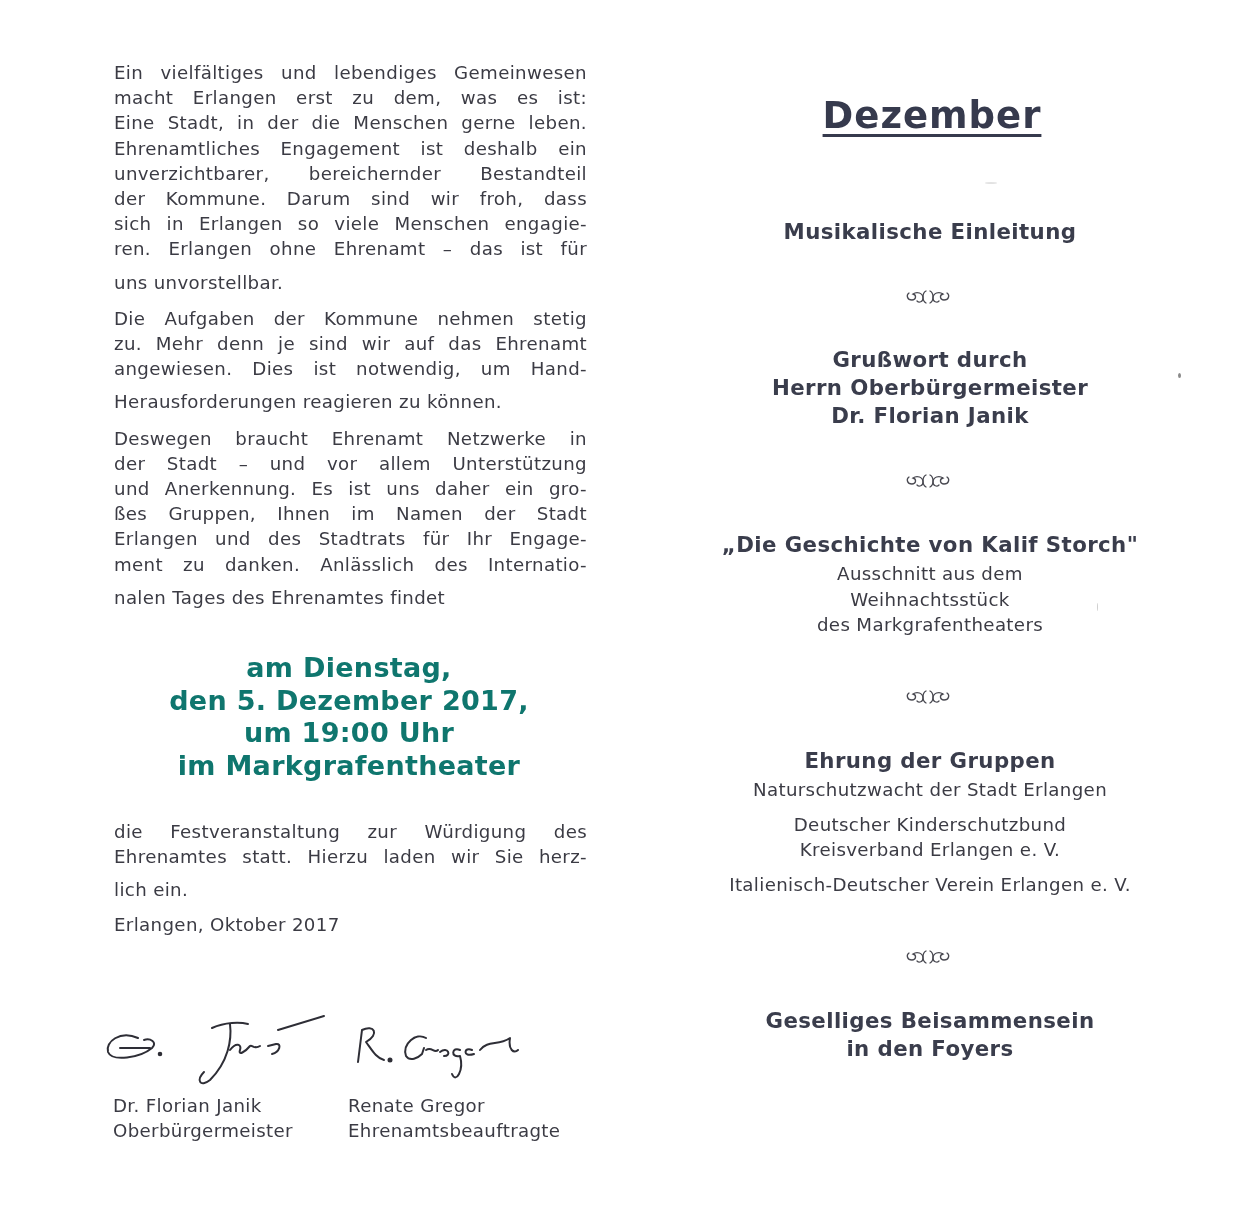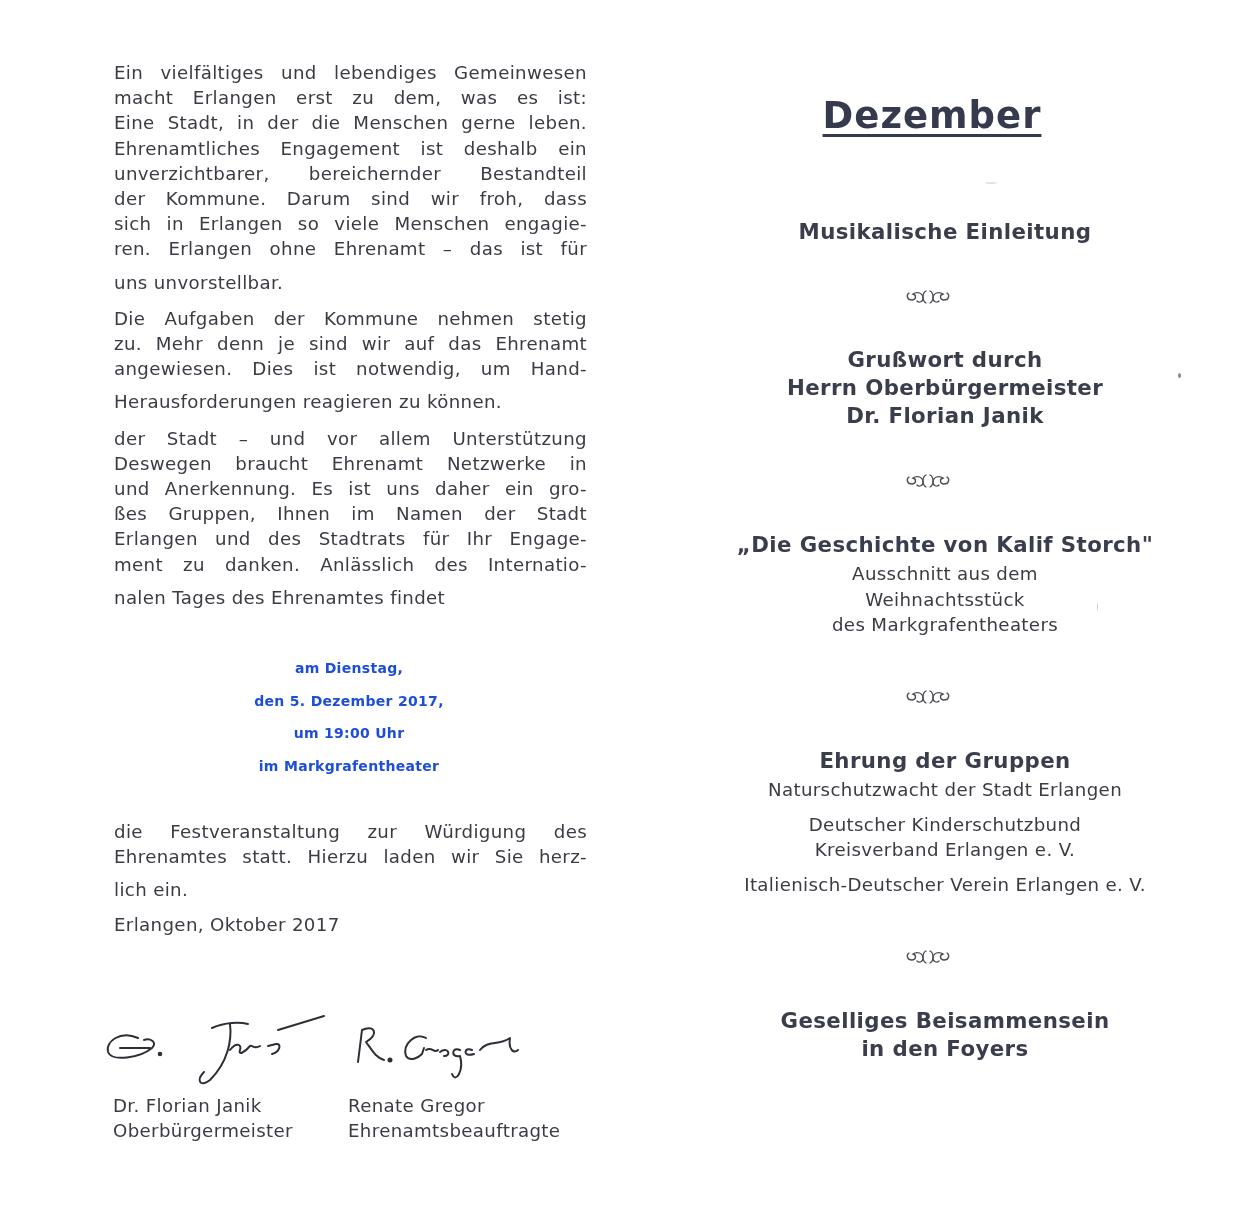--- a/index.html
+++ b/index.html
@@ -38,23 +38,23 @@
       text-align-last: left;
       margin-top: 8px;
     }
     .event-block {
       position: absolute;
       left: 114px;
       top: 652px;
       width: 470px;
       text-align: center;
       font-weight: bold;
-      font-size: 14px;
+      font-size: 27px;
       line-height: 32.5px;
-      color: #1d4ed8;
+      color: #0f766e;
       letter-spacing: 0.3px;
     }
     .event-block .ln { display: block; }
     .closing {
       position: absolute;
       left: 114px;
       top: 819px;
       width: 473px;
     }
     .signatures {
@@ -95,21 +95,21 @@
       font-size: 37px;
       font-weight: bold;
       color: #363a4d;
       letter-spacing: 1px;
       text-decoration: underline;
       text-decoration-thickness: 3px;
       text-underline-offset: 6px;
     }
     .item {
       position: absolute;
-      left: 15px;
+      left: 0;
       width: 480px;
       text-align: center;
     }
     .item-title {
       font-weight: bold;
       font-size: 21.3px;
       line-height: 28px;
       color: #3a3d4c;
       letter-spacing: 0.4px;
       display: block;
@@ -148,22 +148,22 @@
     <span class="ln">ren. Erlangen ohne Ehrenamt – das ist für</span>
     <span class="ln last">uns unvorstellbar.</span>
   </p>
   <p class="para">
     <span class="ln">Die Aufgaben der Kommune nehmen stetig</span>
     <span class="ln">zu. Mehr denn je sind wir auf das Ehrenamt</span>
     <span class="ln">angewiesen. Dies ist notwendig, um Hand-</span>
     <span class="ln last">Herausforderungen reagieren zu können.</span>
   </p>
   <p class="para">
+    <span class="ln">Deswegen braucht Ehrenamt Netzwerke in</span>
     <span class="ln">der Stadt – und vor allem Unterstützung</span>
-    <span class="ln">Deswegen braucht Ehrenamt Netzwerke in</span>
     <span class="ln">und Anerkennung. Es ist uns daher ein gro-</span>
     <span class="ln">ßes Gruppen, Ihnen im Namen der Stadt</span>
     <span class="ln">Erlangen und des Stadtrats für Ihr Engage-</span>
     <span class="ln">ment zu danken. Anlässlich des Internatio-</span>
     <span class="ln last">nalen Tages des Ehrenamtes findet</span>
   </p>
 </div>
 
 <div class="event-block">
   <span class="ln">am Dienstag,</span>

